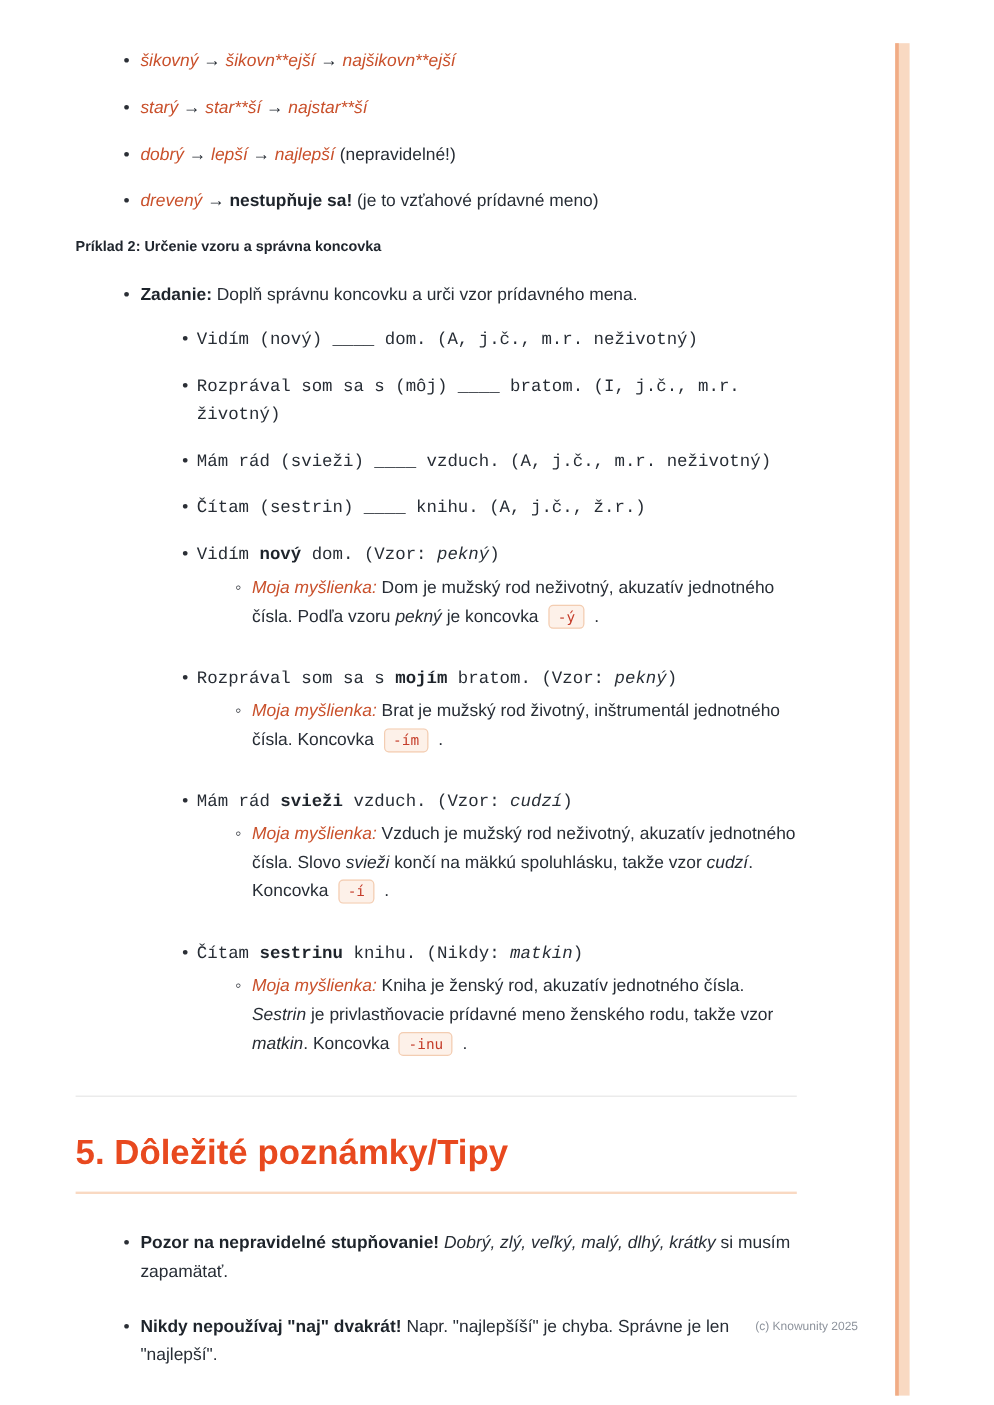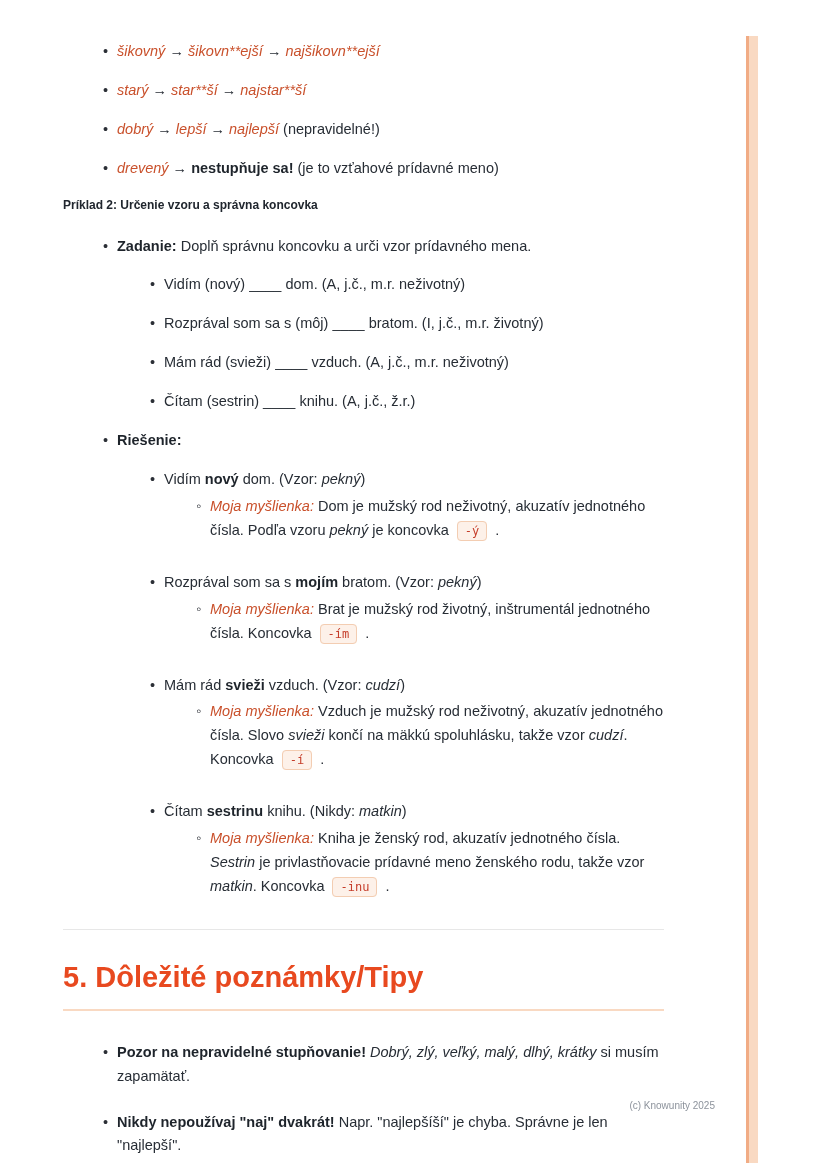--- a/index.html
+++ b/index.html
@@ -25,21 +25,21 @@
     font-size:14.5px;
     line-height:1.58;
     color:var(--body);
     overflow:hidden;
   }
   .content{padding:40px 98px 0 63px;}
   .li{position:relative;margin:0 0 16px 0;}
   .li::before{position:absolute;color:#2b2f36;}
   .lv1{padding-left:54px;}
   .lv1::before{content:"\2022";left:40px;}
-  .lv2{padding-left:101px;}
+  .lv2{padding-left:101px;font-family:Liberation Mono, monospace;}
   .lv2::before{content:"\2022";left:87px;}
   .lv3{padding-left:147px;line-height:1.65;}
   .lv3::before{content:"\25E6";left:133px;}
   .sol-main{margin-bottom:4px;}
   .sol-think{margin-bottom:28px;}
   h3{font-size:12px;font-weight:bold;color:#20262e;margin:14px 0 20px 0;}
   h2{font-size:29px;font-weight:bold;color:var(--accent);margin:30px 0 0 0;line-height:1.2;}
   .orange-rule{height:2px;background:var(--stripe-light);border:none;margin:14px 0 30px 0;}
   hr.divider{border:none;height:1px;background:var(--divider);margin:30px 0 0 0;}
   .tip{line-height:1.65;margin-bottom:22px;}
@@ -88,21 +88,20 @@
     <h3>Príklad 2: Určenie vzoru a správna koncovka</h3>
 
     <div>
       <div class="li lv1"><span class="run-bold">Zadanie:</span><span> Doplň správnu koncovku a urči vzor prídavného mena.</span></div>
 
       <div class="li lv2"><span>Vidím (nový) ____ dom. (A, j.č., m.r. neživotný)</span></div>
       <div class="li lv2"><span>Rozprával som sa s (môj) ____ bratom. (I, j.č., m.r. životný)</span></div>
       <div class="li lv2"><span>Mám rád (svieži) ____ vzduch. (A, j.č., m.r. neživotný)</span></div>
       <div class="li lv2"><span>Čítam (sestrin) ____ knihu. (A, j.č., ž.r.)</span></div>
 
-      <div class="li lv1"><span class="run-bold">Riešenie:</span></div>
 
       <div class="li lv2 sol-main"><span>Vidím </span><span class="run-bold">nový</span><span> dom. (Vzor: </span><span class="run-italic">pekný</span><span>)</span></div>
       <div class="li lv3 sol-think"><span class="run-italic-accent">Moja myšlienka:</span><span> Dom je mužský rod neživotný, akuzatív jednotného čísla. Podľa vzoru </span><span class="run-italic">pekný</span><span> je koncovka </span><span class="run-code">-ý</span><span> .</span></div>
 
       <div class="li lv2 sol-main"><span>Rozprával som sa s </span><span class="run-bold">mojím</span><span> bratom. (Vzor: </span><span class="run-italic">pekný</span><span>)</span></div>
       <div class="li lv3 sol-think"><span class="run-italic-accent">Moja myšlienka:</span><span> Brat je mužský rod životný, inštrumentál jednotného čísla. Koncovka </span><span class="run-code">-ím</span><span> .</span></div>
 
       <div class="li lv2 sol-main"><span>Mám rád </span><span class="run-bold">svieži</span><span> vzduch. (Vzor: </span><span class="run-italic">cudzí</span><span>)</span></div>
       <div class="li lv3 sol-think"><span class="run-italic-accent">Moja myšlienka:</span><span> Vzduch je mužský rod neživotný, akuzatív jednotného čísla. Slovo </span><span class="run-italic">svieži</span><span> končí na mäkkú spoluhlásku, takže vzor </span><span class="run-italic">cudzí</span><span>. Koncovka </span><span class="run-code">-í</span><span> .</span></div>
 

